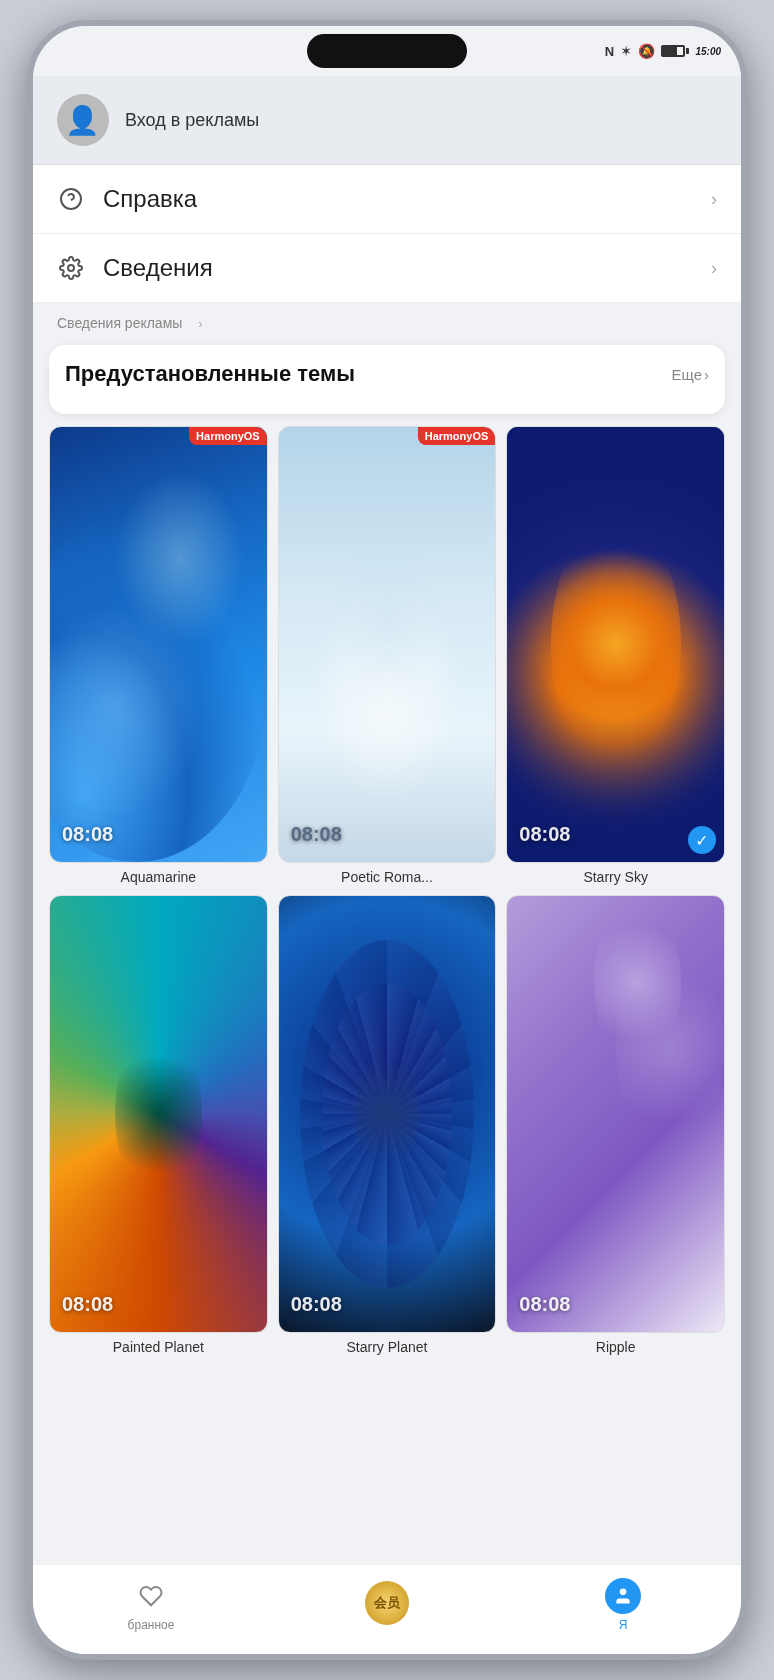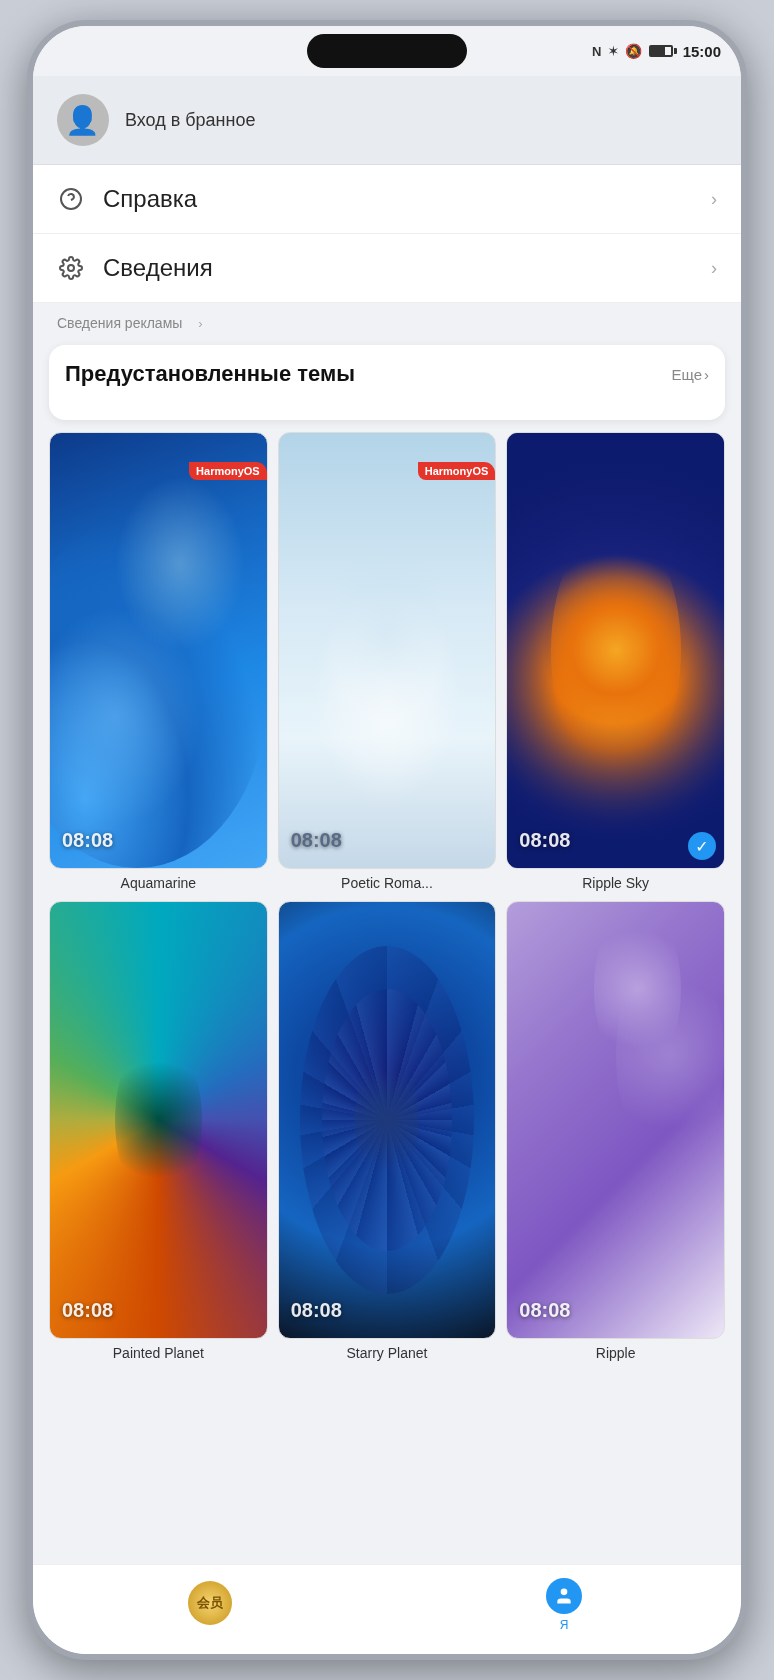--- a/index.html
+++ b/index.html
@@ -33,23 +33,24 @@
       align-items: center;
       padding: 0 20px;
       gap: 8px;
     }
     .status-icons {
       display: flex;
       align-items: center;
       gap: 6px;
     }
     .status-time {
-      font-size: 15px;
+      font-size: 10px;
       font-weight: 600;
       color: #222;
+      font-style: italic;
     }
     
     .notch {
       position: absolute;
       top: 8px;
       left: 50%;
       transform: translateX(-50%);
       width: 160px;
       height: 34px;
       background: #111;
@@ -129,21 +130,21 @@
       background: #fff;
       border-radius: 16px;
       margin: 8px 16px 12px;
       padding: 16px;
       box-shadow: 0 2px 8px rgba(0,0,0,0.08);
     }
     .preset-header {
       display: flex;
       justify-content: space-between;
       align-items: center;
-      margin-bottom: 17px;
+      margin-bottom: 11px;
     }
     .preset-title {
       font-size: 22px;
       font-weight: 700;
       color: #111;
     }
     .preset-more {
       font-size: 15px;
       color: #888;
       display: flex;
@@ -185,21 +186,20 @@
       position: absolute;
       top: 0;
       right: 0;
       background: #e5342a;
       color: #fff;
       font-size: 11px;
       font-weight: 700;
       padding: 3px 7px;
       border-bottom-left-radius: 8px;
       border-top-right-radius: 11px;
-      margin-top: 29px;
     }
     .check-badge {
       position: absolute;
       bottom: 8px;
       right: 8px;
       width: 28px;
       height: 28px;
       background: #2196F3;
       border-radius: 50%;
       display: flex;
@@ -365,21 +365,21 @@
       <span class="status-time">15:00</span>
     </div>
   </div>
 
   <div class="scroll-content">
 
     <div class="user-header">
       <div class="avatar-circle">
         <span class="avatar-icon">👤</span>
       </div>
-      <span class="user-label">Вход в бранное</span>
+      <span class="user-label">Вход в рекламы</span>
     </div>
 
     <div class="menu-item">
       <div class="menu-icon">
         <svg width="24" height="24" viewBox="0 0 24 24" fill="none" stroke="#555" stroke-width="2">
           <circle cx="12" cy="12" r="10"></circle>
           <path d="M9.09 9a3 3 0 0 1 5.83 1c0 2-3 3-3 3"></path>
           <line x1="12" y1="17" x2="12.01" y2="17"></line>
         </svg>
       </div>
@@ -441,21 +441,21 @@
 
       <div class="theme-item">
         <div class="theme-thumb grad-starry-sky">
           <div class="swirl">
             <div style="position:absolute;top:20%;left:20%;width:60%;height:60%;background:radial-gradient(circle, #f5a623 0%, #e8720c 30%, transparent 65%);border-radius:50%;"></div>
             <div style="position:absolute;inset:0;background:radial-gradient(circle at 50% 50%, transparent 30%, #0d1b6e 80%);"></div>
           </div>
           <span class="theme-time">08:08</span>
           <div class="check-badge">✓</div>
         </div>
-        <span class="theme-name">Ripple Sky</span>
+        <span class="theme-name">Starry Sky</span>
       </div>
 
       <div class="theme-item">
         <div class="theme-thumb grad-painted">
           <div class="swirl">
             <div style="position:absolute;inset:0;background:conic-gradient(from 0deg at 50% 50%, rgba(0,0,0,0.1) 0deg, rgba(255,255,255,0.1) 90deg, rgba(0,0,0,0.1) 180deg, rgba(255,255,255,0.1) 270deg, rgba(0,0,0,0.1) 360deg);"></div>
             <div style="position:absolute;top:30%;left:30%;width:40%;height:40%;background:radial-gradient(circle,#004d40 0%,transparent 60%);border-radius:50%;"></div>
           </div>
           <span class="theme-time">08:08</span>
         </div>
@@ -484,20 +484,28 @@
         </div>
         <span class="theme-name">Ripple</span>
       </div>
 
     </div>
 
   </div>
 
   <div class="bottom-nav">
 
+    <div class="nav-item">
+      <div class="nav-icon">
+        <svg width="24" height="24" viewBox="0 0 24 24" fill="none" stroke="#888" stroke-width="2">
+          <path d="M20.84 4.61a5.5 5.5 0 0 0-7.78 0L12 5.67l-1.06-1.06a5.5 5.5 0 0 0-7.78 7.78l1.06 1.06L12 21.23l7.78-7.78 1.06-1.06a5.5 5.5 0 0 0 0-7.78z"></path>
+        </svg>
+      </div>
+      <span class="nav-label">бранное</span>
+    </div>
 
 
     <div class="nav-item">
       <div class="nav-icon gold-circle" style="display:flex;align-items:center;justify-content:center;font-size:13px;font-weight:bold;">
         会员
       </div>
       <span class="nav-label"></span>
     </div>
 
 

